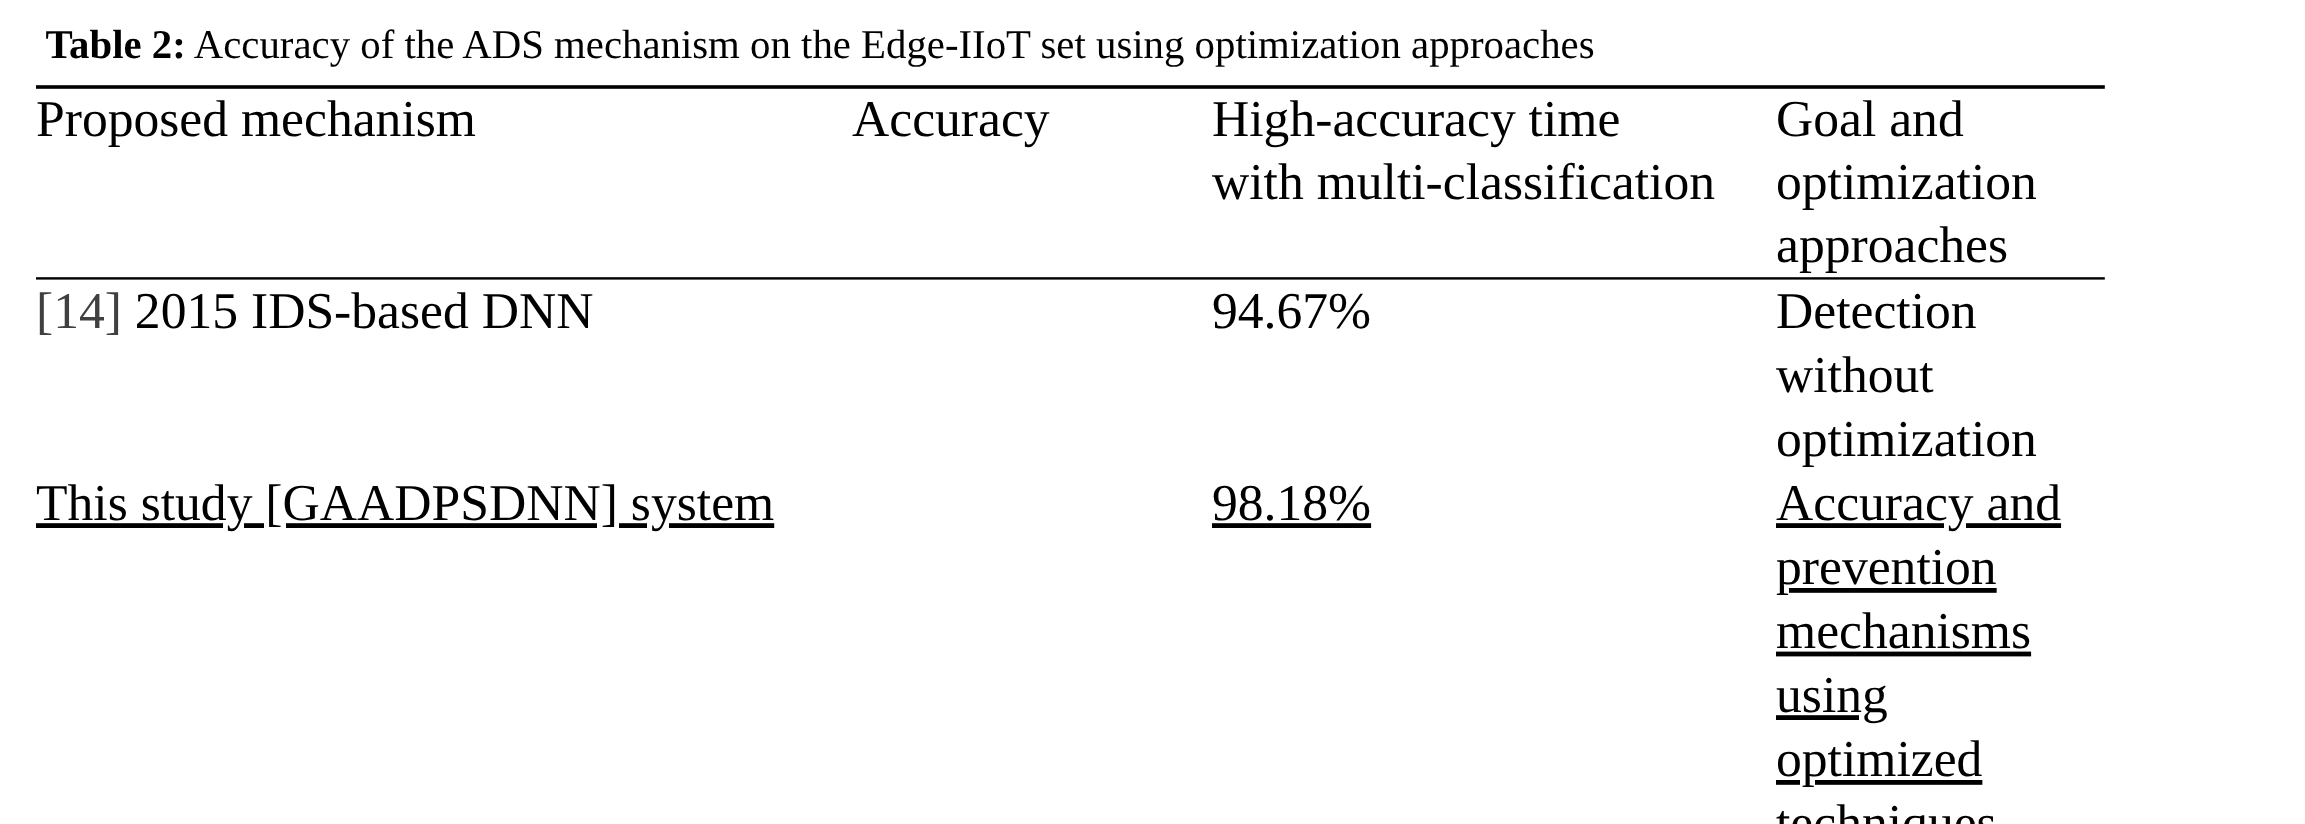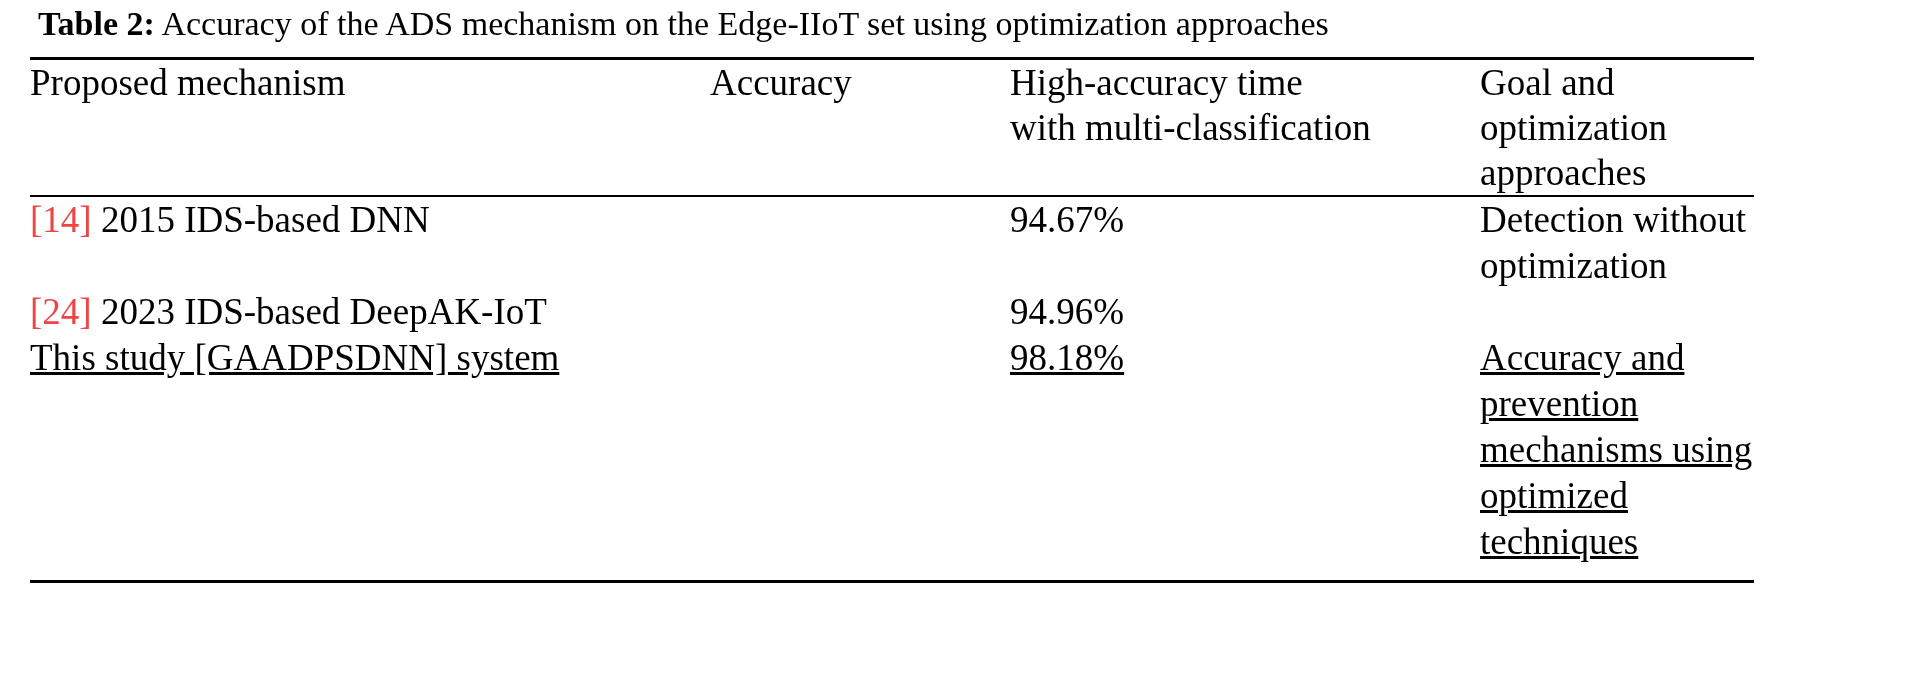--- a/index.html
+++ b/index.html
@@ -11,21 +11,21 @@
     width: 1921px;
     height: 687px;
     font-family: "Liberation Serif", serif;
     color: #000000;
     overflow: hidden;
   }
   .page {
     box-sizing: border-box;
     width: 1784px;
     height: 687px;
-    padding: 4px 30px 0 30px;
+    padding: 18px 30px 0 30px;
   }
   .caption {
     font-size: 34px;
     line-height: 1.15;
     padding: 0 8px 14px 8px;
     white-space: nowrap;
   }
   .caption .caption-label {
     font-weight: bold;
   }
@@ -38,21 +38,21 @@
     margin: 0;
   }
   .rule-thin {
     border: 0;
     border-top: 2px solid #000;
     margin: 0;
   }
   table.tbl {
     width: 100%;
     border-collapse: collapse;
-    font-size: 37px;
+    font-size: 43px;
     table-layout: fixed;
   }
   table.tbl td, table.tbl th {
     text-align: left;
     vertical-align: top;
     padding: 0;
     font-weight: normal;
   }
   .col1 { width: 680px; }
   .col2 { width: 300px; }
@@ -63,21 +63,21 @@
     padding-top: 14px;
     padding-bottom: 12px;
     line-height: 1.22;
   }
   tbody td {
     line-height: 1.24;
   }
   .pad-top  { padding-top: 16px; }
   .row-gap td { padding-top: 14px; }
   .ref {
-    color: #ef4444;
+    color: #404040;
   }
   .bold { font-weight: bold; text-decoration: underline; }
   .nowrap { white-space: nowrap; }
   .spacer-row td { height: 16px; }
 </style>
 </head>
 <body>
 
 <div class="page">
 
@@ -127,26 +127,20 @@
         <td class="pad-top">94.67%</td>
         <td class="pad-top">
           <div>Detection without</div>
           <div>optimization</div>
         </td>
       </tr>
 
 
 
 
-      <tr class="row-gap">
-        <td class="nowrap"><span class="ref">[24]</span> <span>2023 IDS-based DeepAK-IoT</span></td>
-        <td></td>
-        <td>94.96%</td>
-        <td></td>
-      </tr>
 
       <tr class="row-gap">
         <td class="bold nowrap">This study [GAADPSDNN] system</td>
         <td class="bold"></td>
         <td class="bold">98.18%</td>
         <td class="bold">
           <div>Accuracy and prevention</div>
           <div>mechanisms using</div>
           <div>optimized techniques</div>
         </td>

